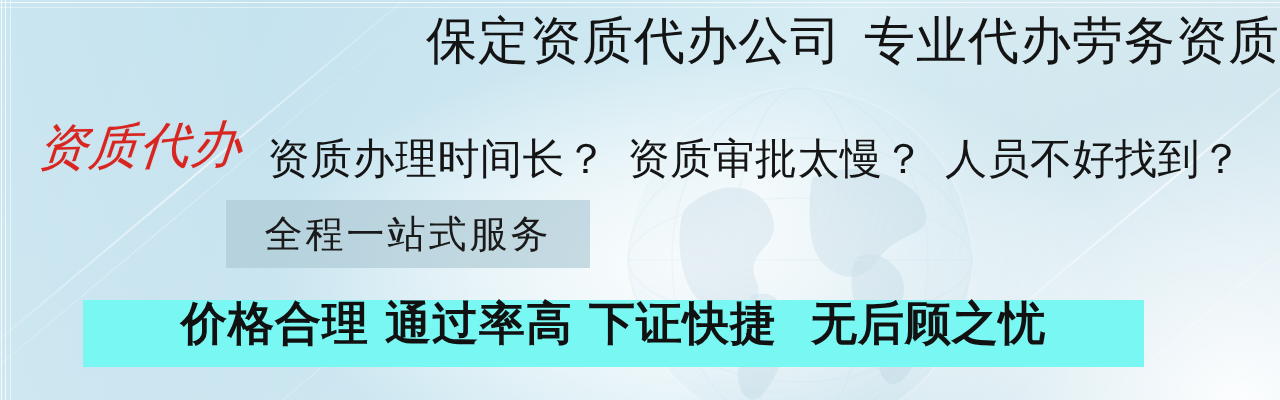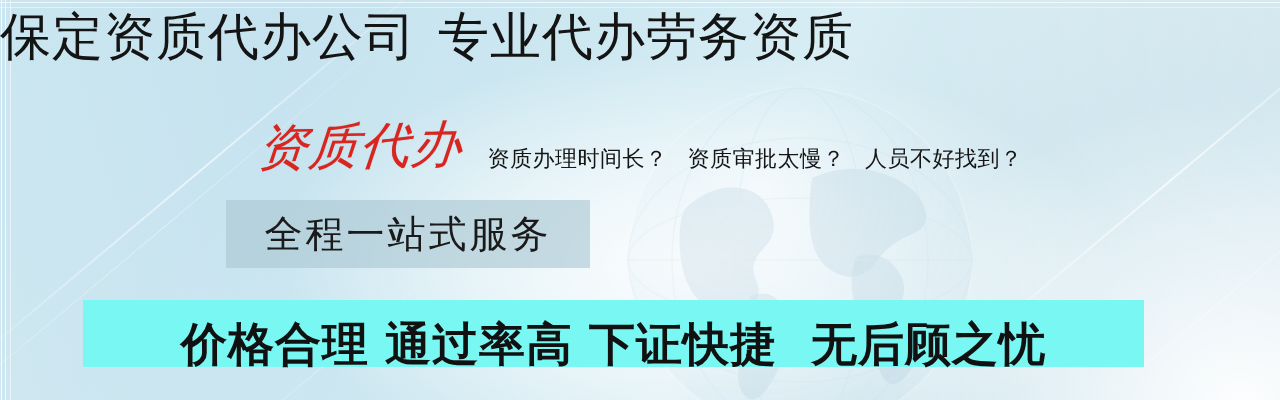--- a/index.html
+++ b/index.html
@@ -110,28 +110,28 @@
         rgba(255,255,255,0.45) 7px, rgba(255,255,255,0.45) 8px,
         rgba(255,255,255,0) 8px);
     pointer-events: none;
   }
 
   
   .headline {
     position: absolute;
     left: 0; right: 0;
     top: 14px;
-    text-align: left;
+    text-align: right;
     font-size: 51px;
     line-height: 1.06;
     letter-spacing: 1px;
     color: #141414;
     font-weight: 400;
     white-space: nowrap;
-    font-family: Liberation Mono, monospace;
+    font-family: Liberation Sans, sans-serif;
   }
   .headline .gap { display: inline-block; width: 22px; }
 
   .row-problem {
     position: absolute;
     left: 0; right: 0;
     top: 113px;
     height: 66px;
     display: flex;
     align-items: center;
@@ -144,21 +144,21 @@
     line-height: 1;
     color: #d8251f;
     font-style: italic;
     font-weight: 400;
     letter-spacing: 1px;
     transform: skewX(-6deg) rotate(-1.2deg);
     margin-right: 26px;
     text-shadow: 0 0 1px rgba(216,37,31,0.35);
   }
   .problems {
-    font-size: 22px;
+    font-size: 42px;
     line-height: 1;
     color: #151515;
     letter-spacing: 0.5px;
     margin-top: 25px;
   }
   .problems .sep { display: inline-block; width: 20px; }
 
   .service-box {
     position: absolute;
     left: 226px;
@@ -180,21 +180,21 @@
   }
 
   .slogan-band {
     position: absolute;
     left: 83px;
     top: 300px;
     width: 1061px;
     height: 67px;
     background: #79f7f2;
     display: flex;
-    align-items: flex-end;
+    align-items: flex-start;
     justify-content: center;
   }
   .slogan-band .txt {
     font-size: 46px;
     line-height: 1;
     font-weight: 700;
     color: #111111;
     letter-spacing: 1px;
     white-space: nowrap;
   }

